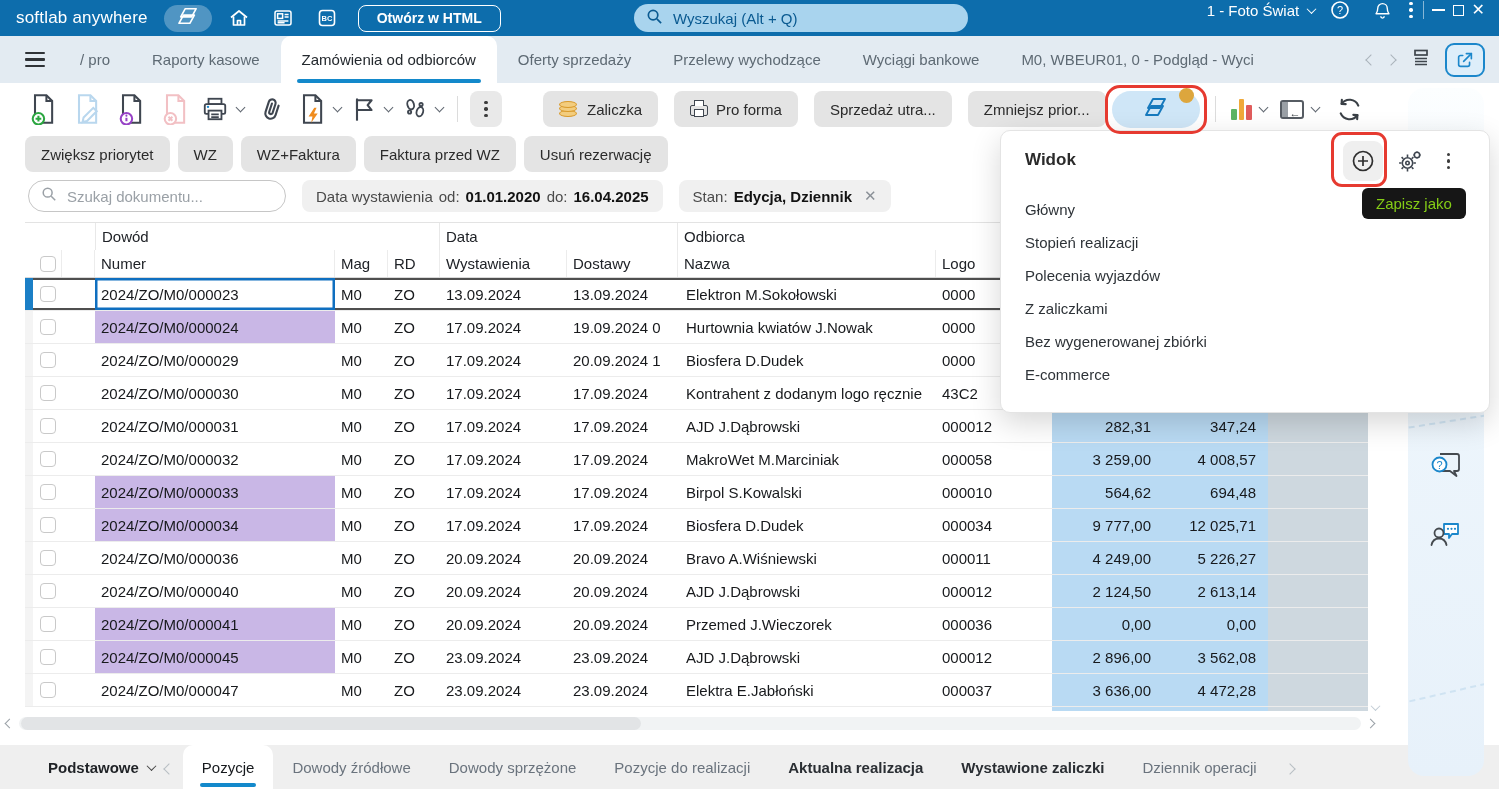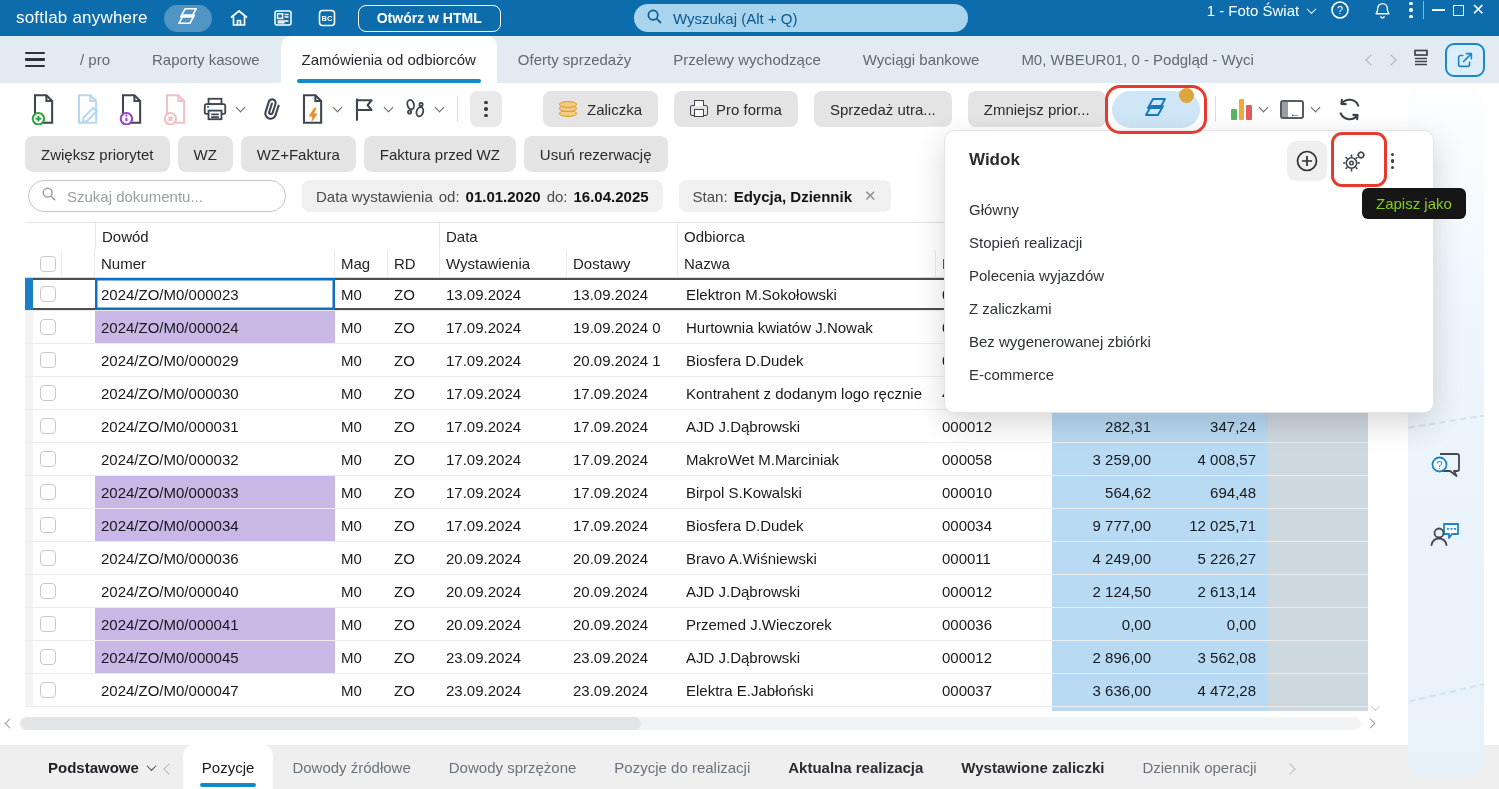--- a/index.html
+++ b/index.html
@@ -95,21 +95,21 @@
   .partial .pb{background:#b9daf3;} .partial .pg{background:#ced8df;}
 
   
   .hscroll{position:absolute;top:714px;left:6px;width:1368px;height:18px;display:flex;align-items:center;gap:6px;z-index:1;color:#9aa0a6;}
   .hs-track{flex:1;height:13px;border-radius:7px;background:#f1f3f4;position:relative;}
   .hs-thumb{position:absolute;left:2px;top:0;height:13px;width:620px;border-radius:7px;background:#e2e4e6;}
   .vchev{position:absolute;left:1372px;top:697px;color:#c2ccd4;z-index:1;}
   .vchev .chev{border-color:#c2ccd4;}
 
   
-  .view-panel{position:absolute;left:944px;top:130px;width:490px;height:283px;background:#fff;border:1px solid #e4e4e4;border-radius:10px;box-shadow:0 10px 30px rgba(0,0,0,.16);z-index:10;}
+  .view-panel{position:absolute;left:1000px;top:130px;width:490px;height:283px;background:#fff;border:1px solid #e4e4e4;border-radius:10px;box-shadow:0 10px 30px rgba(0,0,0,.16);z-index:10;}
   .vp-title{position:absolute;left:24px;top:19px;font-size:17px;font-weight:700;color:#2b2b2b;}
   .vp-save{position:absolute;left:208px;top:13px;height:36px;padding:0 16px;border:none;border-radius:8px;background:#faf0da;color:#dd9a1f;font-size:15px;font-weight:700;cursor:pointer;}
   .vp-plus{position:absolute;left:342px;top:10px;width:40px;height:40px;border:none;border-radius:9px;background:#efefef;display:flex;align-items:center;justify-content:center;cursor:pointer;}
   .vp-gear{position:absolute;left:394px;top:16px;width:28px;height:28px;display:flex;align-items:center;justify-content:center;cursor:pointer;}
   .vp-kebab{position:absolute;left:444px;top:20px;color:#3c3c3c;cursor:pointer;}
   .vp-items{position:absolute;left:0;top:62px;right:0;}
   .vp-item{height:33px;display:flex;align-items:center;padding-left:24px;font-size:15px;color:#2e3338;cursor:pointer;}
   .tooltip{position:absolute;left:1362px;top:188px;height:31px;background:#161616;color:#84cc16;border-radius:6px;display:flex;align-items:center;padding:0 14px;font-size:15px;z-index:12;white-space:nowrap;}
 
   

